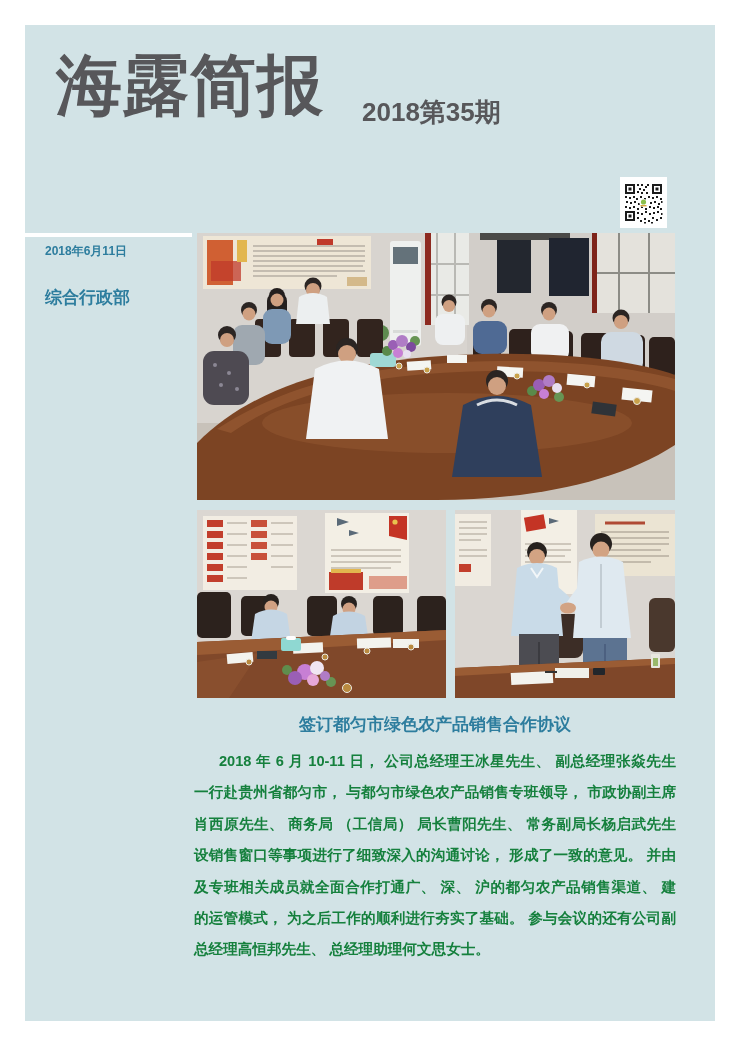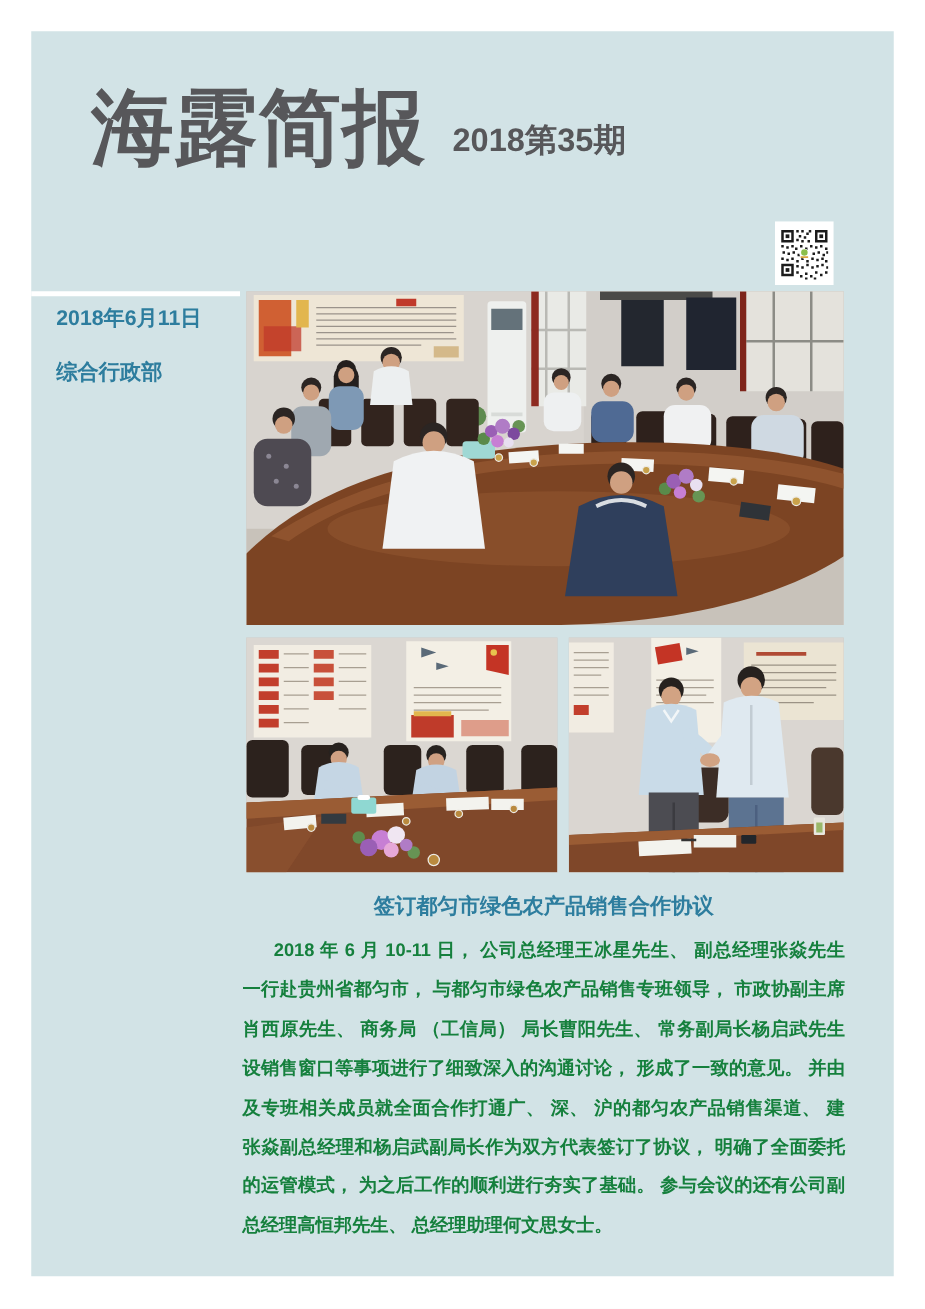--- a/index.html
+++ b/index.html
@@ -13,21 +13,21 @@
   .title{
     position:absolute;left:56px;top:52px;font-size:66px;line-height:1;
     font-weight:700;color:#57575a;letter-spacing:1px;white-space:nowrap;
   }
   .issue{
     position:absolute;left:337px;top:99px;font-size:26px;line-height:1;
     font-weight:700;color:#57575a;white-space:nowrap;margin-left:25px;
   }
   .qr{position:absolute;left:620px;top:177px;width:47px;height:51px;}
   .divider{position:absolute;left:25px;top:233px;width:167px;height:4px;background:#ffffff;}
-  .meta-date{position:absolute;left:45px;top:243px;font-size:17px;font-weight:700;color:#2d7d9e;white-space:nowrap;}
+  .meta-date{position:absolute;left:45px;top:243px;font-size:12px;font-weight:700;color:#2d7d9e;white-space:nowrap;}
   .meta-dept{position:absolute;left:45px;top:286px;font-size:17px;font-weight:700;color:#2d7d9e;white-space:nowrap;}
   .photo{position:absolute;overflow:hidden;background:#cfcbc5;}
   .photo svg{display:block;}
   .photo1{left:197px;top:233px;width:478px;height:267px;}
   .photo2{left:197px;top:510px;width:249px;height:188px;}
   .photo3{left:455px;top:510px;width:220px;height:188px;}
   .article-heading{
     position:absolute;left:194px;top:713px;width:482px;
     font-size:17px;line-height:24px;font-weight:700;color:#2d7d9e;white-space:nowrap;
   }
@@ -38,21 +38,21 @@
   .para .ln{width:482px;}
   .para .just{text-align:justify;text-align-last:justify;text-justify:inter-character;}
   .para .indent{text-indent:25px;}
 </style>
 </head>
 <body>
 
 <div class="page">
   <div class="panel"></div>
 
-  <h1 class="title" style="margin:17px;">海露简报</h1>
+  <h1 class="title" style="margin:0;">海露简报</h1>
   <div class="issue">2018第35期</div>
 
   <div class="qr">
     <svg width="47" height="51" viewBox="0 0 47 51" xmlns="http://www.w3.org/2000/svg">
       <rect width="47" height="51" fill="#ffffff"></rect>
       <g fill="#1b1b1b">
         <rect x="5" y="7" width="10" height="10"></rect>
           <rect x="32" y="7" width="10" height="10"></rect>
           <rect x="5" y="34" width="10" height="10"></rect>
         <rect x="7" y="9" width="6" height="6" fill="#ffffff"></rect>
@@ -328,17 +328,16 @@
   </div>
 
   <h2 class="article-heading" style="margin:0;text-align:center;">签订都匀市绿色农产品销售合作协议</h2>
 
   <div class="para">
     <div class="ln just indent">2018 年 6 月 10-11 日， 公司总经理王冰星先生、 副总经理张焱先生</div>
     <div class="ln just">一行赴贵州省都匀市， 与都匀市绿色农产品销售专班领导， 市政协副主席</div>
     <div class="ln just">肖西原先生、 商务局 （工信局） 局长曹阳先生、 常务副局长杨启武先生</div>
     <div class="ln just">设销售窗口等事项进行了细致深入的沟通讨论， 形成了一致的意见。 并由</div>
     <div class="ln just">及专班相关成员就全面合作打通广、 深、 沪的都匀农产品销售渠道、 建</div>
-    <div class="ln just">张焱副总经理和杨启武副局长作为双方代表签订了协议， 明确了全面委托</div>
     <div class="ln just">的运管模式， 为之后工作的顺利进行夯实了基础。 参与会议的还有公司副</div>
     <div class="ln">总经理高恒邦先生、 总经理助理何文思女士。</div>
   </div>
 </div>
 
 </body></html>

